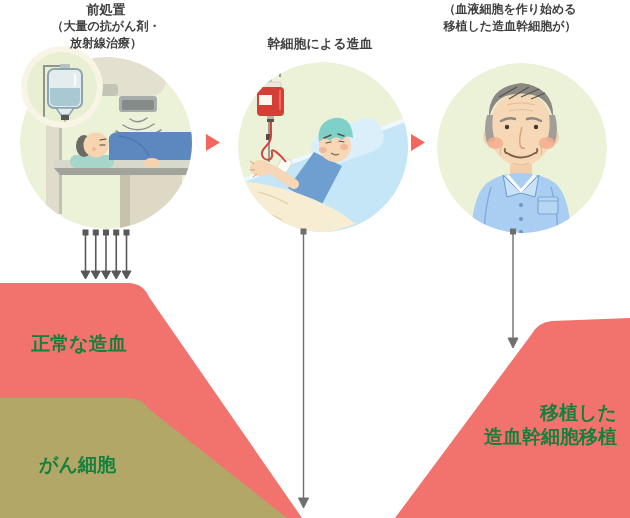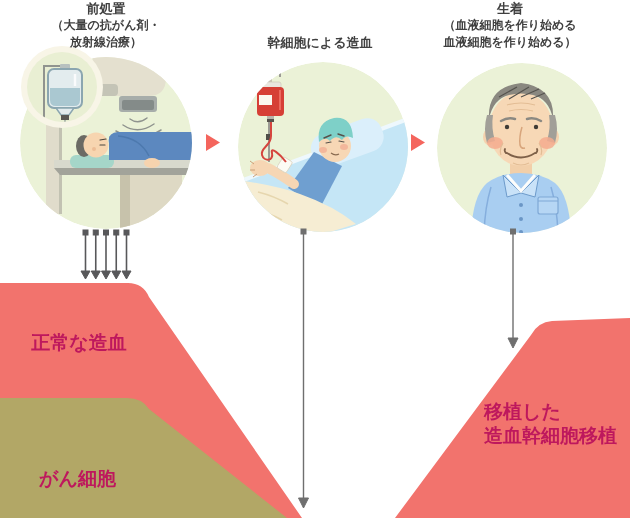--- a/index.html
+++ b/index.html
@@ -1,24 +1,24 @@
 <!DOCTYPE html>
 <html><head>
 <meta charset="utf-8">
 <style>
   html,body{margin:0;padding:0;background:#ffffff;}
   .stage{
     position:relative;width:630px;height:518px;overflow:hidden;background:#ffffff;
-    font-family:Liberation Mono, monospace;
+    font-family:Liberation Sans, sans-serif;
   }
   .layer{position:absolute;left:0;top:0;}
   .step-label{position:absolute;width:220px;text-align:center;color:#3f3f3f;line-height:17px;}
   .step-label .t{font-size:13px;font-weight:bold;}
   .step-label .s{font-size:12px;font-weight:bold;}
-  .region-label{position:absolute;color:#be185d;font-weight:bold;font-size:19px;line-height:24px;}
+  .region-label{position:absolute;color:#15803d;font-weight:bold;font-size:19px;line-height:24px;}
   .circle-illustration{position:absolute;}
 </style>
 </head>
 <body>
 
 <div class="stage">
 
   <svg class="layer" width="630" height="518" viewBox="0 0 630 518">
     <path d="M0,283 L128,283 Q143,283 149,297 L302,518 L0,518 Z" fill="#f2736d"></path>
     <path d="M0,398 L127,398 Q142,398 149,409 L287,518 L0,518 Z" fill="#b2a766"></path>
@@ -220,25 +220,24 @@
 
   <div class="step-label" style="left:-4px;top:1px;">
     <div class="t">前処置</div>
     <div class="s">（大量の抗がん剤・</div>
     <div class="s">放射線治療）</div>
   </div>
   <div class="step-label" style="left:210px;top:35px;">
     <div class="t">幹細胞による造血</div>
   </div>
   <div class="step-label" style="left:400px;top:1px;">
-    <div class="t">生着</div>
     <div class="s">（血液細胞を作り始める</div>
-    <div class="s">血液細胞を作り始める）</div>
+    <div class="s">移植した造血幹細胞が）</div>
   </div>
 
   <div class="region-label" style="left:6px;top:332px;width:146px;text-align:center;">正常な造血</div>
-  <div class="region-label" style="left:6px;top:468px;width:143px;text-align:center;">がん細胞</div>
-  <div class="region-label" style="right:13px;top:401px;">
+  <div class="region-label" style="left:6px;top:453px;width:143px;text-align:center;">がん細胞</div>
+  <div class="region-label" style="right:13px;top:401px;text-align:right;">
     <div>移植した</div>
     <div>造血幹細胞移植</div>
   </div>
 
 </div>
 
 </body></html>

